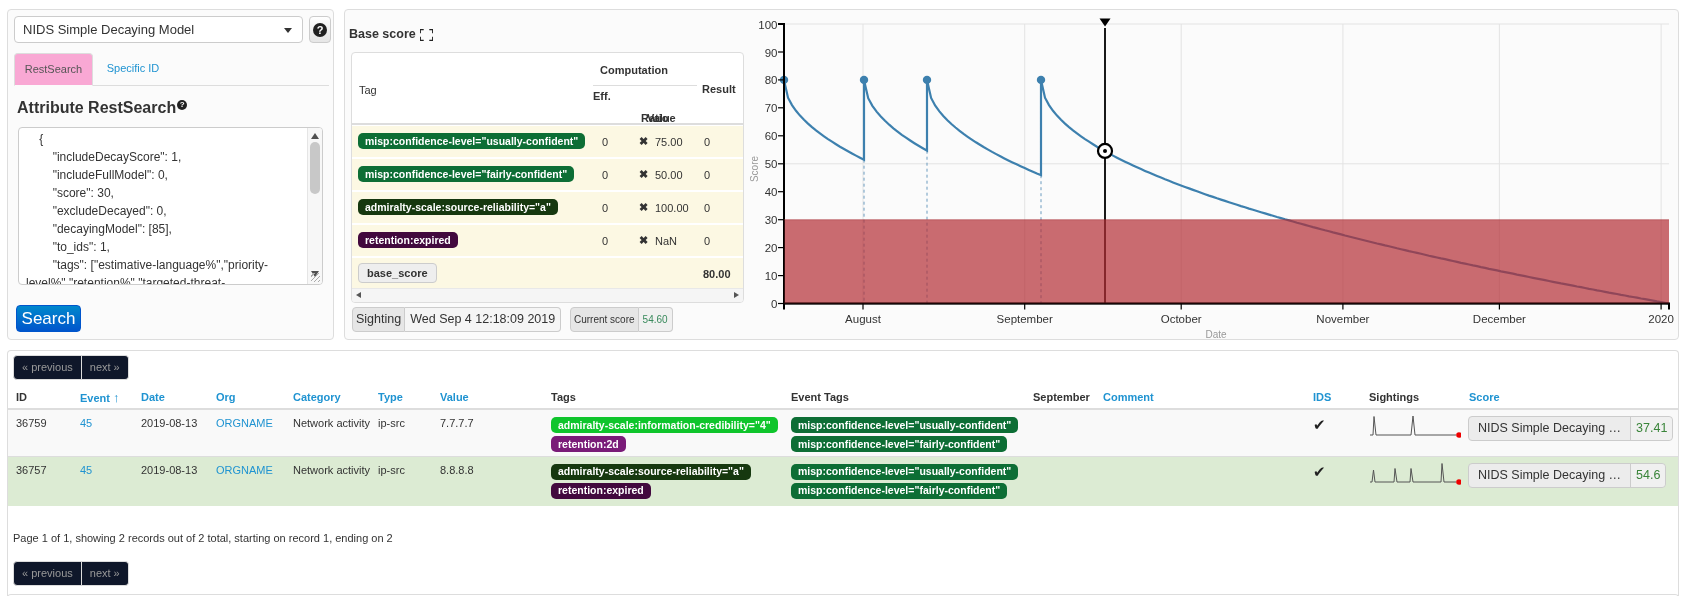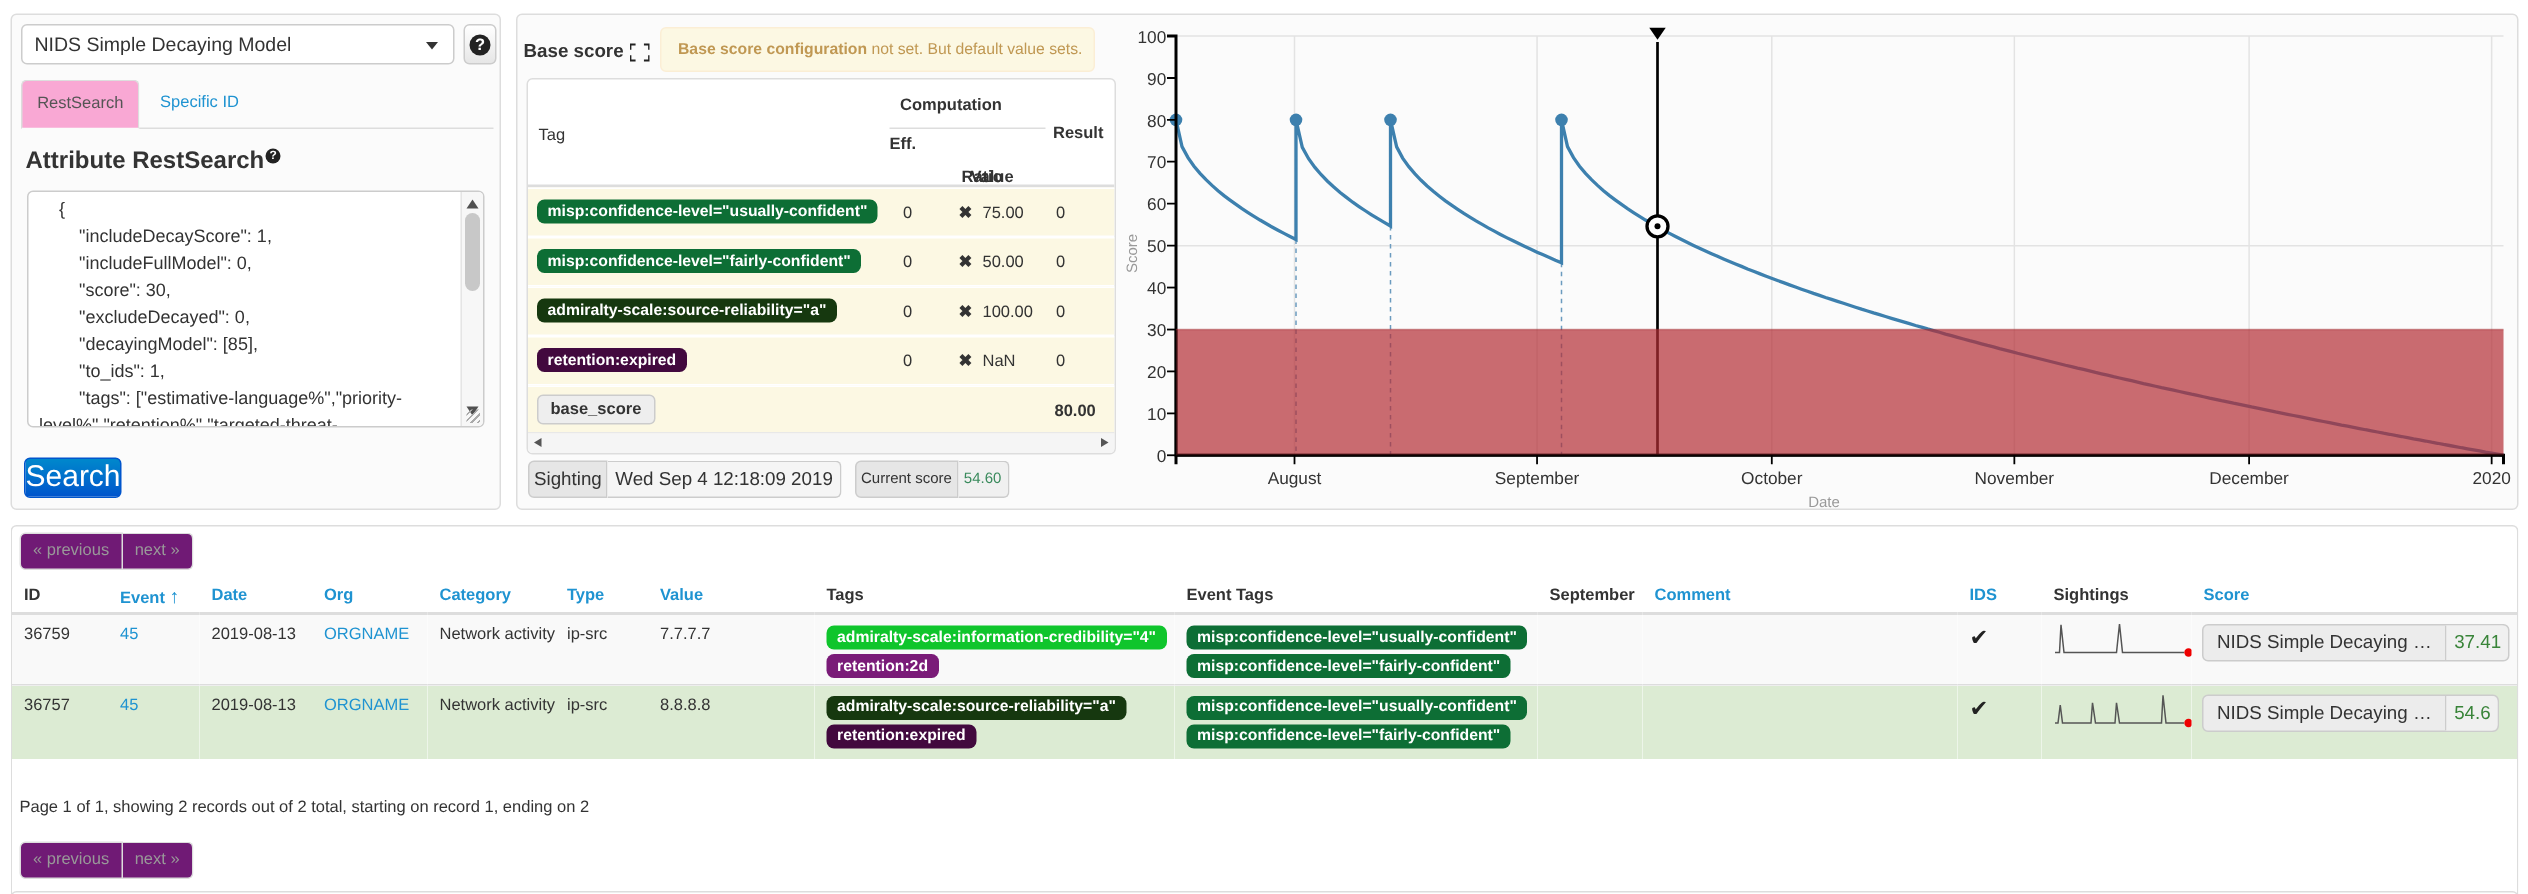--- a/index.html
+++ b/index.html
@@ -4,21 +4,21 @@
 <style>
 * { margin:0; padding:0; box-sizing:border-box; }
 html,body { background:#fff; font-family:"Liberation Sans", sans-serif; }
 #page { position:relative; width:1685px; height:596px; overflow:hidden; background:#fff; }
 .abs { position:absolute; }
 .panel { position:absolute; border:1px solid #ddd; border-radius:4px; background:#fbfbfb; }
 .tag { display:inline-block; color:#fff; font-weight:bold; font-size:10.5px; line-height:11px; padding:2.5px 7px; border-radius:5px; white-space:nowrap; }
 a { color:#1f93d1; text-decoration:none; }
 .bsrow { left:0; width:391px; height:32px; background:#fcf8e3; border-top:1px solid #fff; }
 .pager { position:absolute; display:flex; font-size:11px; color:#999; }
-.pager span { display:inline-block; background:#701a75; border:1px solid #ddd; height:25px; line-height:23px; padding:0 8px; }
+.pager span { display:inline-block; background:#0f172a; border:1px solid #ddd; height:25px; line-height:23px; padding:0 8px; }
 #bt { position:absolute; left:0; top:35px; width:1670px; border-collapse:collapse; table-layout:fixed; font-size:11px; color:#333; }
 #bt th { text-align:left; font-weight:bold; padding:0 0 0 8px; height:23px; border-bottom:2px solid #ddd; white-space:nowrap; }
 #bt td { vertical-align:top; padding:7px 0 0 8px; white-space:nowrap; overflow:hidden; }
 #bt tbody tr + tr td { border-top:1px solid #ddd; }
 .scorebtn { display:inline-flex; border:1px solid #ccc; border-radius:4px; background:#ececec; height:25px; }
 .scorebtn .sl { padding:0 9px; font-size:12.5px; color:#333; line-height:23px; }
 .scorebtn .sr { border-left:1px solid #ccc; padding:0 5px; font-size:12.5px; color:#398439; line-height:23px; background:#f0f0f0; border-radius:0 4px 4px 0; }
 </style>
 </head>
 <body>
@@ -53,30 +53,29 @@
 level%","retention%","targeted-threat-</div>
 
     <div class="abs" style="right:0; top:0; width:15px; height:156px; background:#f7f7f7; border-left:1px solid #e5e5e5;">
       <div class="abs" style="left:3px; top:5px; width:0; height:0; border-left:4px solid transparent; border-right:4px solid transparent; border-bottom:6px solid #505050;"></div>
       <div class="abs" style="left:2px; top:14px; width:10px; height:52px; background:#c8c8c8; border-radius:5px;"></div>
       <div class="abs" style="left:3px; bottom:7px; width:0; height:0; border-left:4px solid transparent; border-right:4px solid transparent; border-top:6px solid #505050;"></div>
       <div class="abs" style="right:2px; bottom:2px; width:9px; height:9px; background:repeating-linear-gradient(135deg, transparent 0 2px, #aaa 2px 3px);"></div>
     </div>
   </div>
 
-  <div class="abs" style="left:8px; top:295px; width:65px; height:27px; background:linear-gradient(#0088cc,#0055cc); border:1px solid #0055cc; border-radius:4px; color:#fff; font-size:20px; text-align:center; line-height:25px;">Search</div>
+  <div class="abs" style="left:8px; top:295px; width:65px; height:27px; background:linear-gradient(#0088cc,#0055cc); border:1px solid #0055cc; border-radius:4px; color:#fff; font-size:17px; text-align:center; line-height:25px;">Search</div>
 </div>
 
 <div class="panel" style="left:344px; top:9px; width:1335px; height:331px;">
   <div class="abs" style="left:4px; top:17px; font-size:12.5px; font-weight:bold; color:#333;">Base score</div>
   <svg class="abs" style="left:75px; top:19px;" width="13" height="12" viewBox="0 0 14 12">
     <path d="M0,4 V0 H4 M10,0 H14 V4 M14,8 V12 H10 M4,12 H0 V8" fill="none" stroke="#222" stroke-width="2"></path>
   </svg>
 
-  <div class="abs" style="left:95px; top:8px; width:290px; height:30px; background:#fcf8e3; border:1px solid #fbeed5; border-radius:4px; color:#c09853; font-size:10.5px; line-height:28px; padding-left:11px;"><b>Base score configuration</b> not set. But default value sets.</div>
 
   <div class="abs" style="left:6px; top:42px; width:393px; height:251px; background:#fff; border:1px solid #ddd; border-radius:4px; overflow:hidden;">
     <div id="bstable" class="abs" style="left:0; top:0; width:391px; font-size:11px; color:#333;">
 
       <div class="abs" style="left:7px; top:31px; font-weight:normal;">Tag</div>
       <div class="abs" style="left:230px; top:11px; width:104px; text-align:center; font-weight:bold;">Computation</div>
       <div class="abs" style="left:241px; top:32px; width:104px; border-top:1px solid #ddd;"></div>
       <div class="abs" style="left:241px; top:37px; font-weight:bold;">Eff.</div>
       <div class="abs" style="left:241px; top:59px; font-weight:bold;margin-left:48px;">Ratio</div>
       <div class="abs" style="left:295px; top:59px; font-weight:bold;">Value</div>

